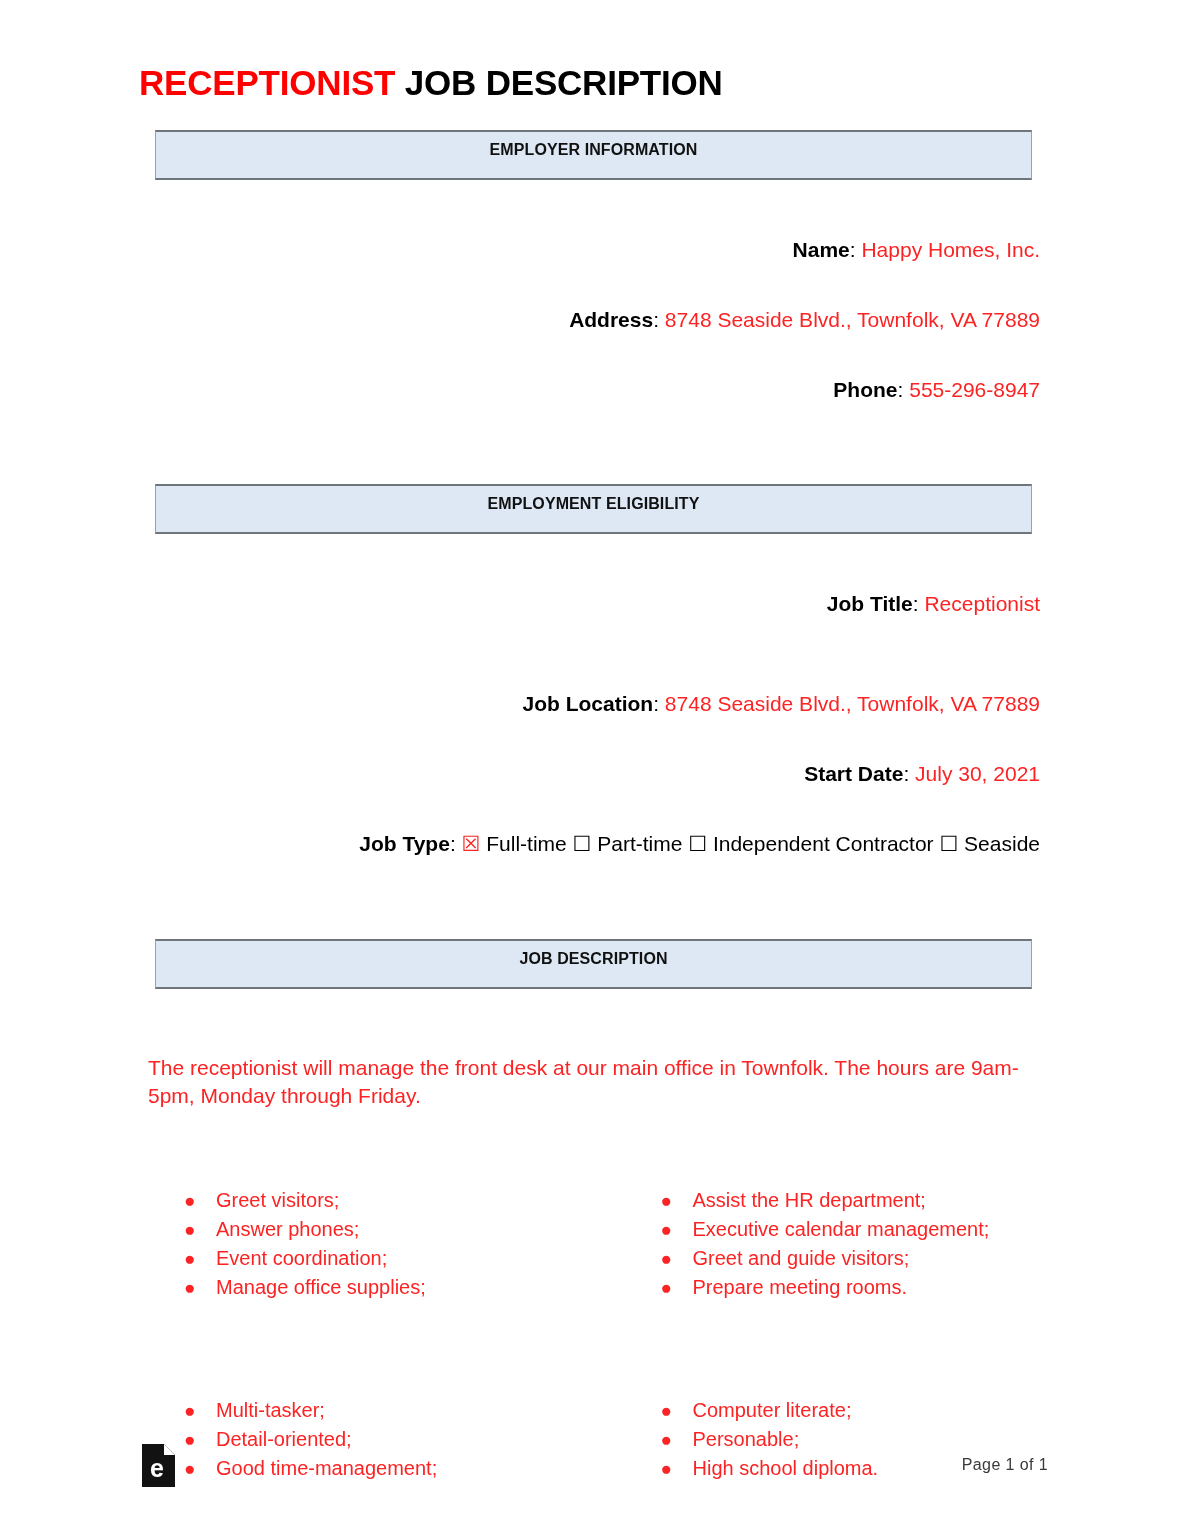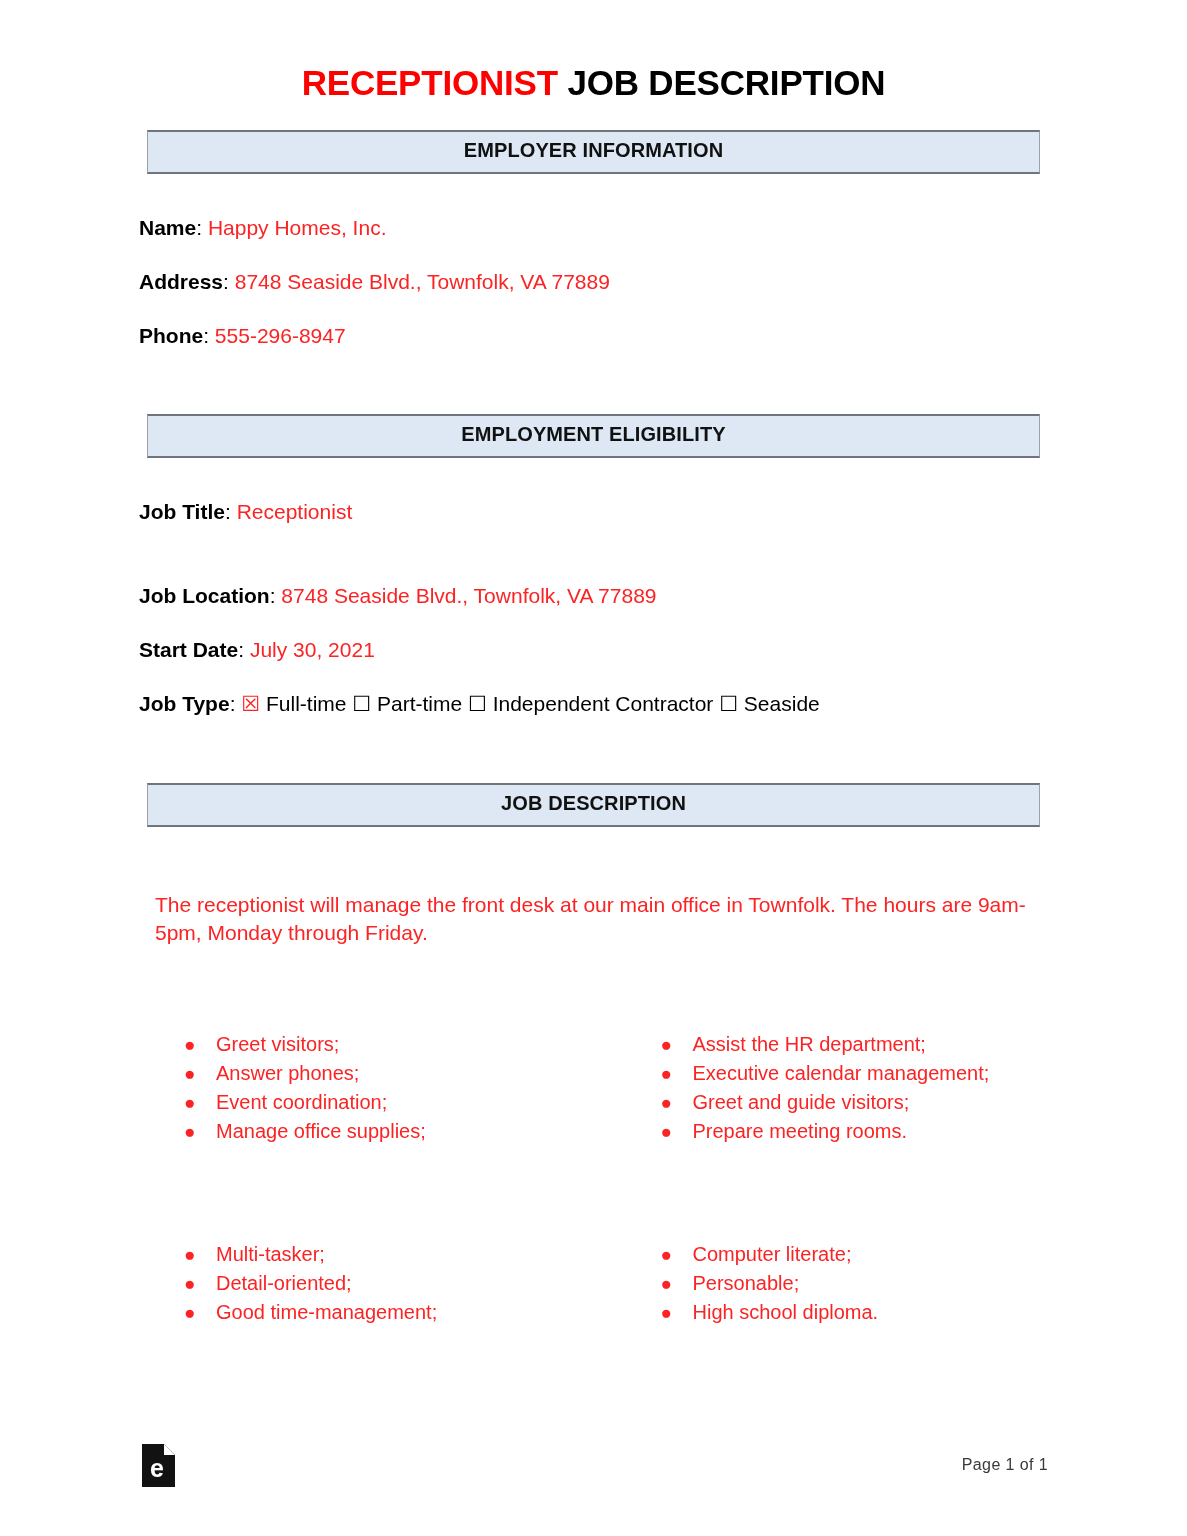--- a/index.html
+++ b/index.html
@@ -18,57 +18,58 @@
     position: relative;
     width: 1187px;
     height: 1536px;
     background: #fff;
     box-sizing: border-box;
     padding: 0 139px;
   }
 
   
   .doc-title {
-    text-align: center;
+    text-align: left;
     font-size: 35px;
     font-weight: bold;
     letter-spacing: -0.2px;
     color: #000000;
     padding-top: 63px;
     margin: 0 0 27px 0;
     white-space: nowrap;
   }
   .doc-title .red-word {
     color: #ff0000;
   }
 
   
   .section-bar {
     background: #dde8f4;
     border: 1px solid #9aa3ac;
     border-top: 2px solid #6e757d;
     border-bottom: 2px solid #6e757d;
-    height: 44px;
+    height: 50px;
     line-height: 36px;
     text-align: center;
-    font-size: 20px;
+    font-size: 16px;
     font-weight: bold;
     color: #111111;
     letter-spacing: 0.1px;
     box-sizing: border-box;
-    margin: 8px;
+    margin: 16px;
   }
 
   
   .field {
     font-size: 21px;
     color: #000;
-    margin: 0;
+    margin: 8px;
     padding: 0;
     white-space: nowrap;
+    text-align: right;
   }
   .field .lbl {
     font-weight: bold;
     color: #000000;
   }
   .val {
     color: #fb2323;
   }
   .blk {
     color: #000000;
@@ -83,21 +84,21 @@
     line-height: 1;
   }
   .cb-checked { color: #fb2323; }
   .cb-empty { color: #000000; }
 
   
   .para {
     font-size: 21px;
     color: #fb2323;
     line-height: 1.32;
-    margin: 16px;
+    margin: 9px;
     max-width: 890px;
   }
 
   
   .cols {
     display: flex;
     width: 100%;
   }
   .col {
     width: 50%;

